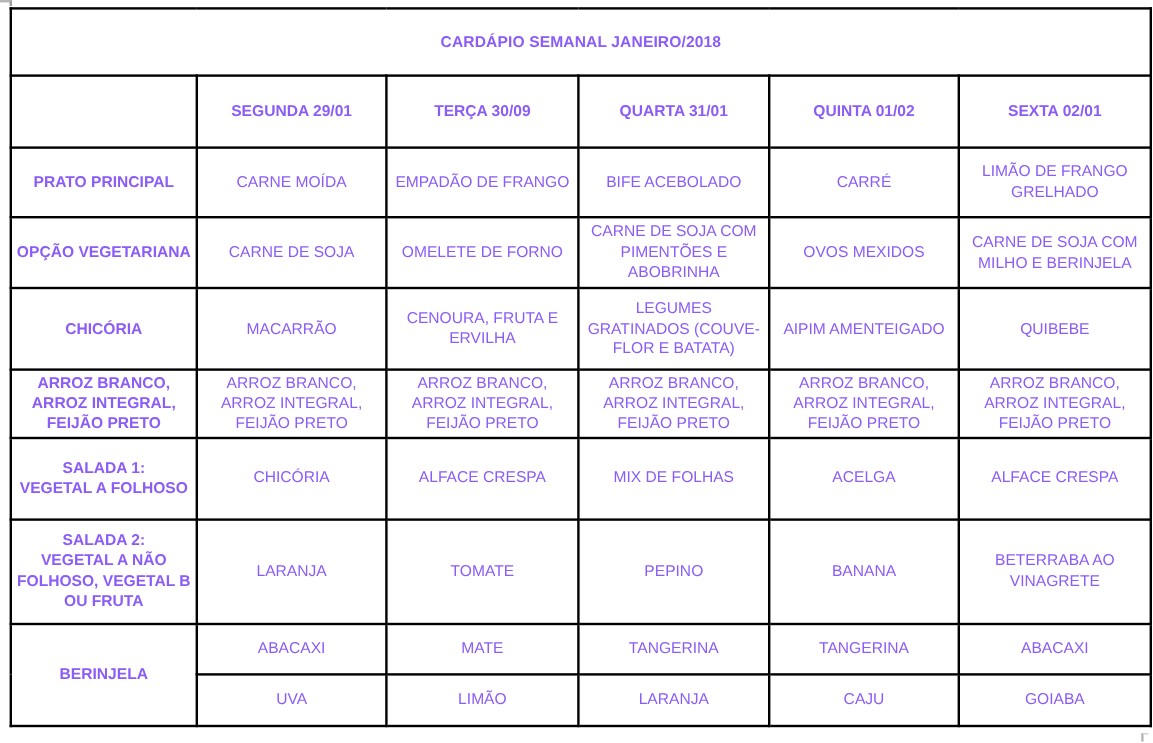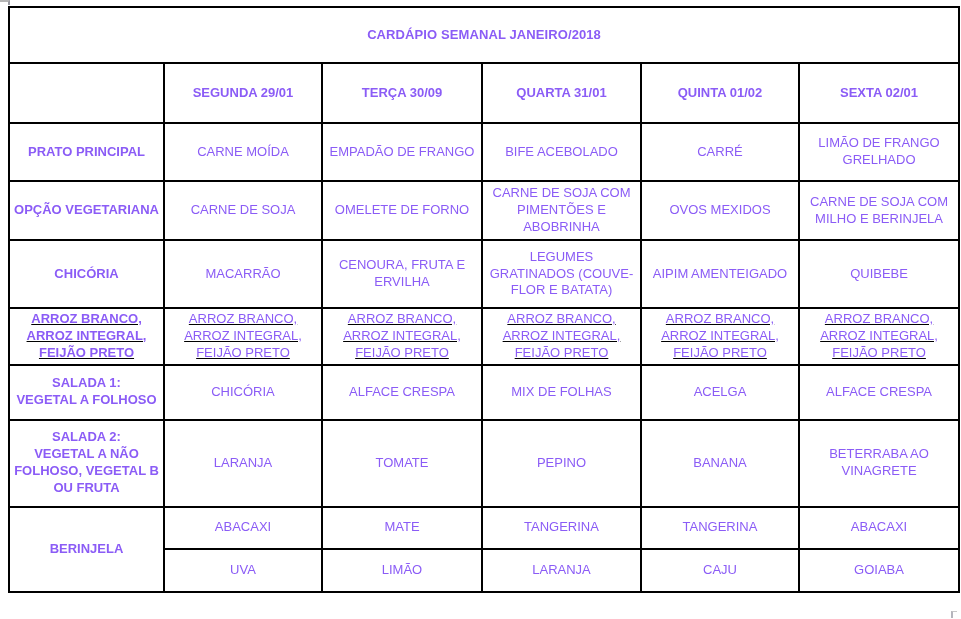--- a/index.html
+++ b/index.html
@@ -31,22 +31,22 @@
   .title-cell      { font-weight: bold; font-size: 13.5px; letter-spacing: 0.1px; }
   .day-header-cell { font-weight: bold; }
   .row-label-cell  { font-weight: bold; }
   .data-cell       { font-weight: normal; }
   
   .tr-title    { height: 56px; }
   .tr-days     { height: 60px; border-radius: 14px; }
   .tr-prato    { height: 58px; }
   .tr-vegetar  { height: 59px; }
   .tr-guarn    { height: 68px; }
-  .tr-arroz    { height: 44px; text-decoration: underline; }
-  .tr-salada1  { height: 55px; }
+  .tr-arroz    { height: 44px; }
+  .tr-salada1  { height: 68px; }
   .tr-salada2  { height: 87px; }
   .tr-refr1    { height: 42px; }
   .tr-refr2    { height: 43px; margin-left: 20px; }
   
   .artifact-topleft {
     position: absolute; left: 0; top: 0;
     width: 10px; height: 5px;
     border-top: 2px solid #b5b5b5;
     border-right: 2px solid #9a9aa2;
   }

